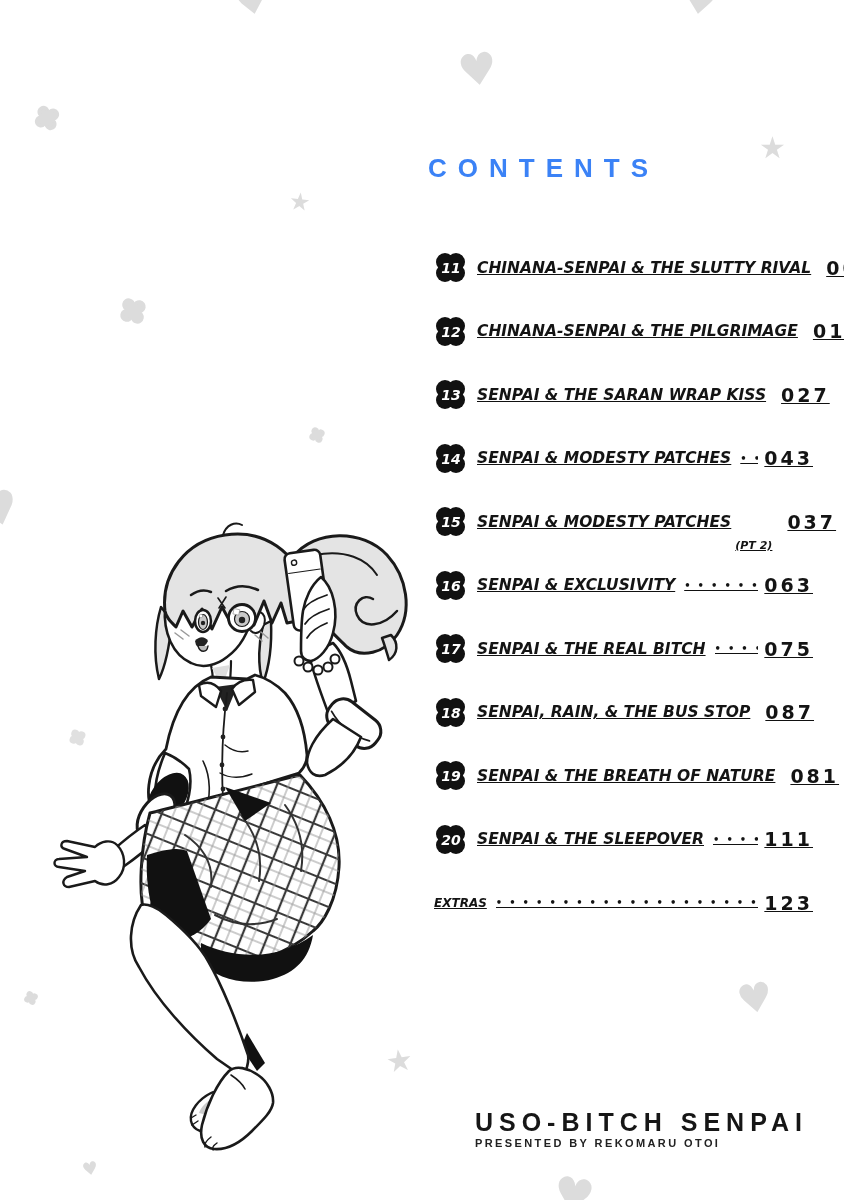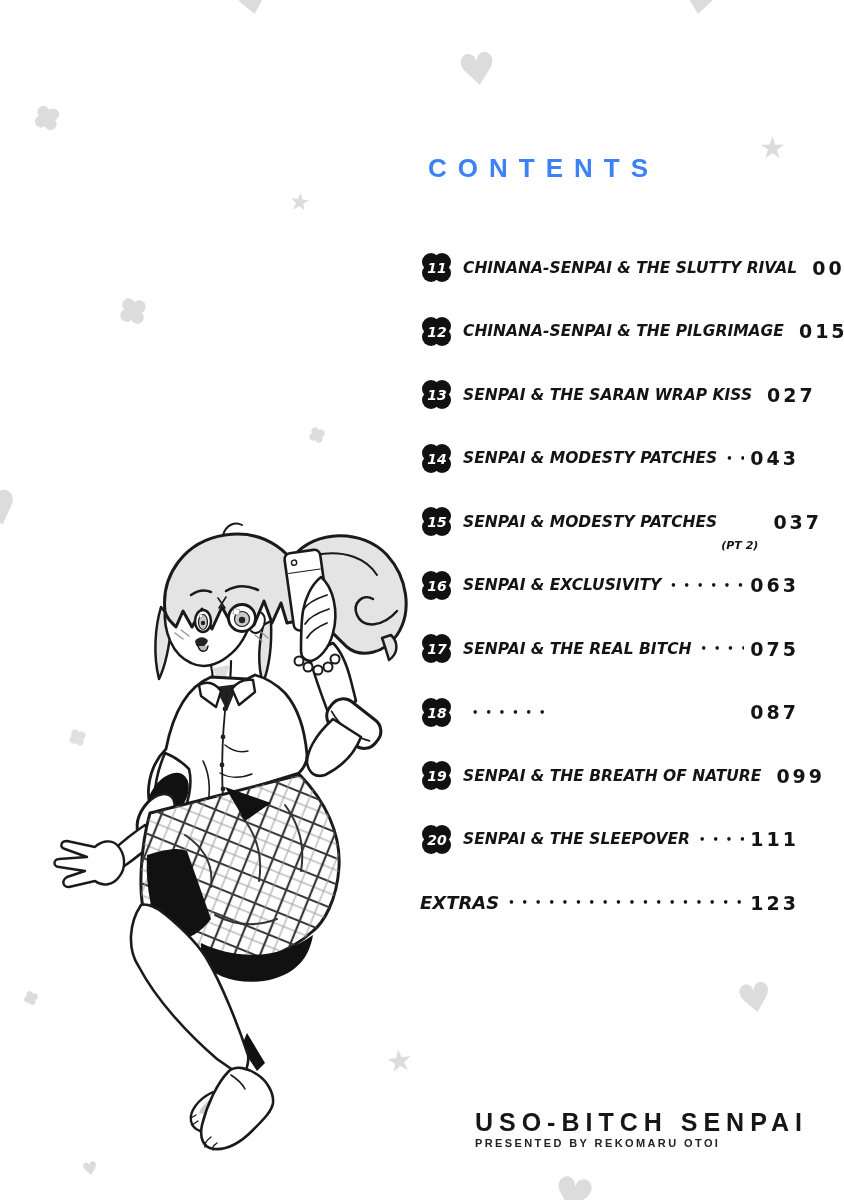--- a/index.html
+++ b/index.html
@@ -11,41 +11,41 @@
   .decor{position:absolute;color:#dcdcdc;user-select:none;line-height:1;}
   .decor svg{display:block;}
   
   .contents-title{
     position:absolute;left:428px;top:153px;
     font-family:"Liberation Sans",sans-serif;
     font-size:26px;font-weight:900;letter-spacing:11px;color:#3b82f6;
     white-space:nowrap;
   }
   
-  .toc{position:absolute;left:420px;top:236px;width:376px;}
+  .toc{position:absolute;left:434px;top:236px;width:376px;text-decoration:underline;}
   .toc-row{height:63.5px;display:flex;align-items:center;}
   .badge{flex:0 0 auto;margin-right:10px;}
   .chap-title{
     font-style:italic;font-weight:800;font-size:15.5px;letter-spacing:0px;
     white-space:nowrap;color:#141414;
   }
   .chap-suffix{
     font-style:italic;font-weight:800;font-size:11px;margin-left:4px;
     white-space:nowrap;color:#141414;align-self:flex-end;padding-bottom:2px;
   }
   .dots{
     flex:1 1 auto;overflow:hidden;white-space:nowrap;
     font-size:10px;font-weight:900;letter-spacing:7px;color:#141414;
     margin:0 6px 0 9px;text-align:left;
   }
   .pagenum{
     flex:0 0 auto;font-weight:800;font-size:19px;letter-spacing:3px;
     color:#141414;margin-right:-3px;
   }
-  .extras .chap-title{font-size:18px;}
+  .extras .chap-title{font-size:12px;}
   
   .footer{position:absolute;right:36px;top:1108px;text-align:left;}
   .footer-title{
     font-family:"Liberation Sans",sans-serif;
     font-size:25px;font-weight:900;letter-spacing:6px;color:#161616;
     white-space:nowrap;
   }
   .footer-credit{
     font-family:"Liberation Sans",sans-serif;
     font-size:11px;font-weight:700;letter-spacing:2.4px;color:#222;
@@ -246,38 +246,39 @@
       <svg class="badge" width="33" height="31" viewBox="0 0 33 31">
           <g fill="#111">
             <circle cx="11" cy="10" r="9"></circle>
             <circle cx="22" cy="10" r="9"></circle>
             <circle cx="11" cy="21" r="9"></circle>
             <circle cx="22" cy="21" r="9"></circle>
             <rect x="7" y="6" width="19" height="19"></rect>
           </g>
           <text x="17" y="21" text-anchor="middle" font-size="14" font-weight="bold" font-style="italic" fill="#fff" font-family="DejaVu Sans, sans-serif">18</text>
         </svg>
+      <span class="chap-title">SENPAI, RAIN, &amp; THE BUS STOP</span>
       <span class="dots">••••••</span>
       <span class="pagenum">087</span>
     </div>
 
     <div class="toc-row">
       <svg class="badge" width="33" height="31" viewBox="0 0 33 31">
           <g fill="#111">
             <circle cx="11" cy="10" r="9"></circle>
             <circle cx="22" cy="10" r="9"></circle>
             <circle cx="11" cy="21" r="9"></circle>
             <circle cx="22" cy="21" r="9"></circle>
             <rect x="7" y="6" width="19" height="19"></rect>
           </g>
           <text x="17" y="21" text-anchor="middle" font-size="14" font-weight="bold" font-style="italic" fill="#fff" font-family="DejaVu Sans, sans-serif">19</text>
         </svg>
       <span class="chap-title">SENPAI &amp; THE BREATH OF NATURE</span>
       <span class="dots">••••</span>
-      <span class="pagenum">099</span>
+      <span class="pagenum">081</span>
     </div>
 
     <div class="toc-row">
       <svg class="badge" width="33" height="31" viewBox="0 0 33 31">
           <g fill="#111">
             <circle cx="11" cy="10" r="9"></circle>
             <circle cx="22" cy="10" r="9"></circle>
             <circle cx="11" cy="21" r="9"></circle>
             <circle cx="22" cy="21" r="9"></circle>
             <rect x="7" y="6" width="19" height="19"></rect>

